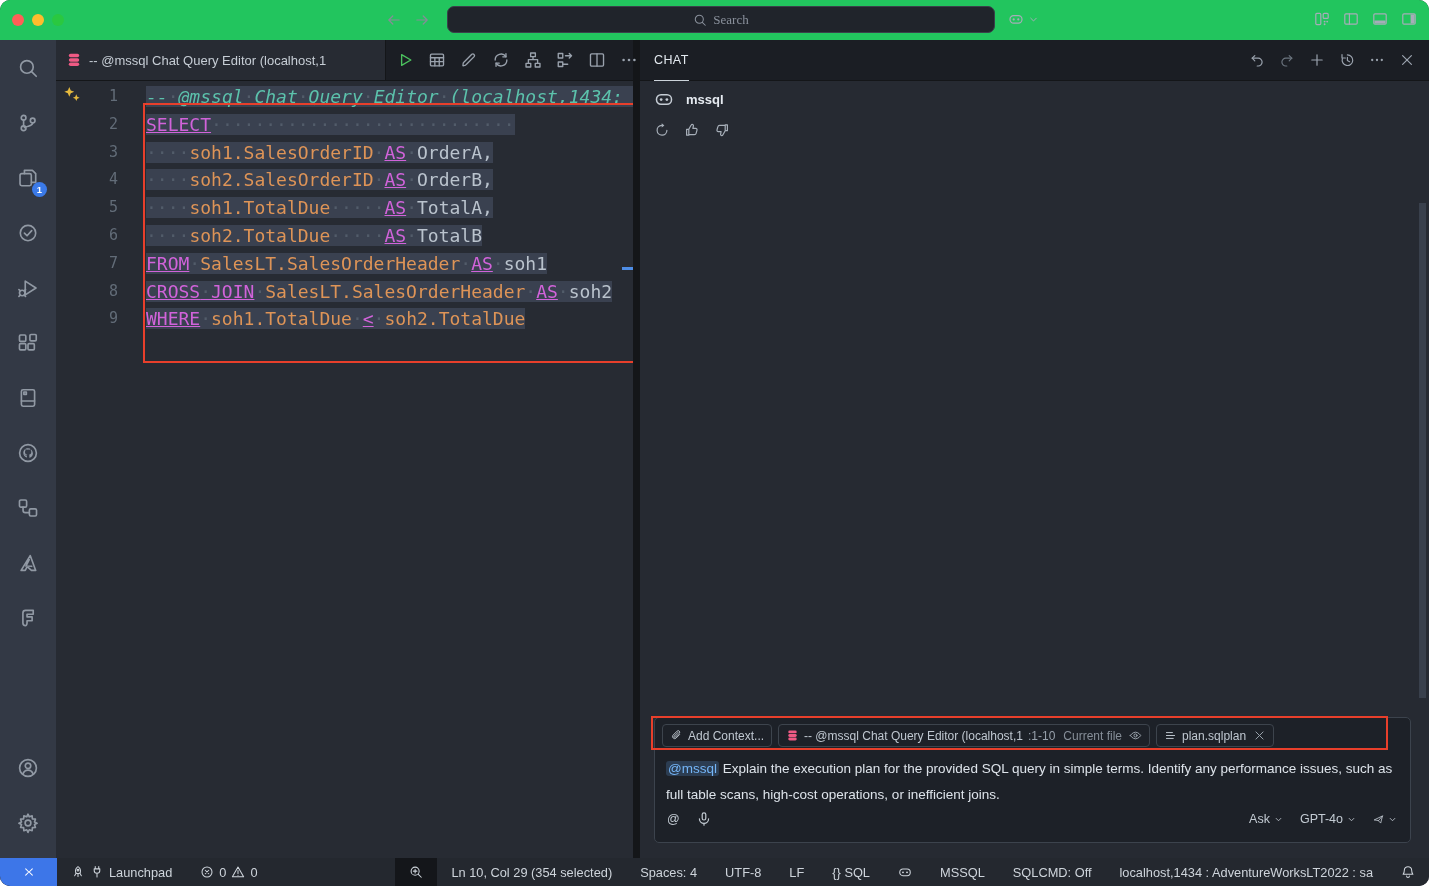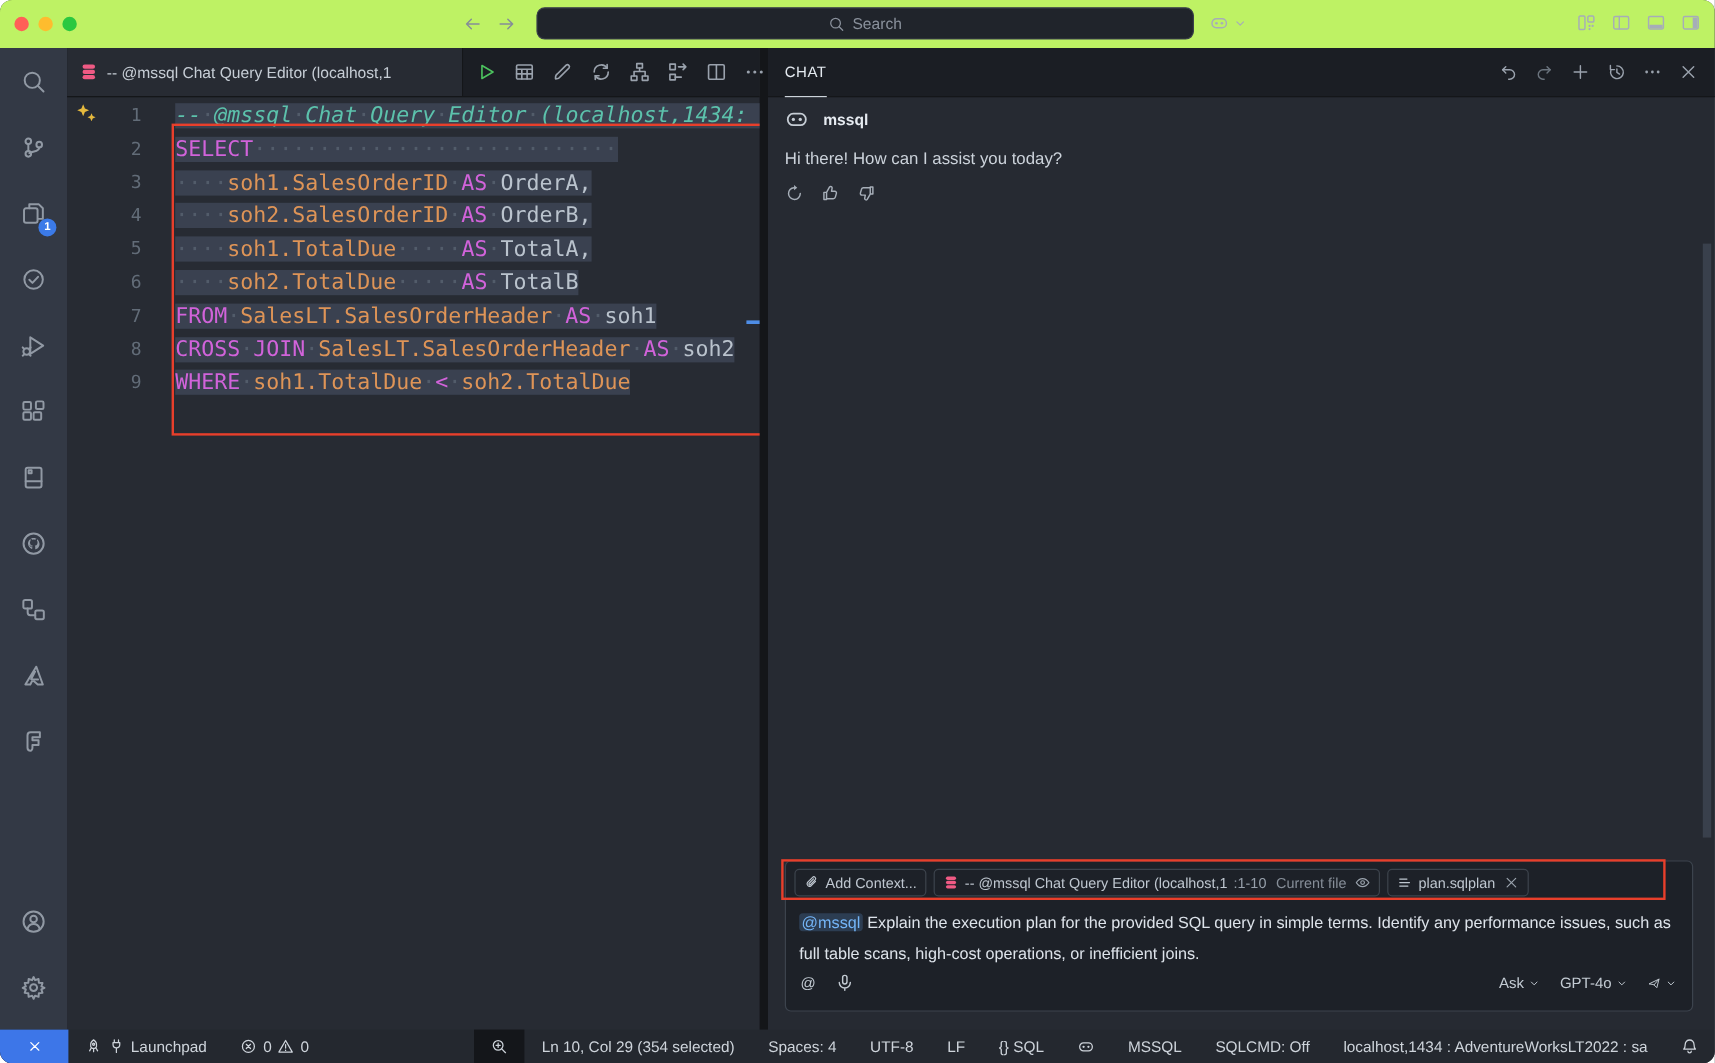--- a/index.html
+++ b/index.html
@@ -7,21 +7,21 @@
   body{width:1429px;height:886px;position:relative;overflow:hidden;background:#272b33;
        font-family:"Liberation Sans",sans-serif;color:#c9d1d9;border-radius:10px;}
   .ic{display:inline-block;vertical-align:middle;width:16px;height:16px;}
   .ic svg{display:block;width:100%;height:100%;}
   .s14 .ic,.ic.s14{width:14px;height:14px;}
   .s13 .ic,.ic.s13{width:13px;height:13px;}
   .s20 .ic,.ic.s20{width:20px;height:20px;}
   .s18 .ic,.ic.s18{width:18px;height:18px;}
 
   
-  .titlebar{height:40px;background:#bef264;position:relative;}
+  .titlebar{height:40px;background:#22c55e;position:relative;font-family:Liberation Serif, serif;}
   .tl{position:absolute;top:14px;width:12px;height:12px;border-radius:50%;}
   .tl.r{left:12px;background:#ff5f57}.tl.y{left:32px;background:#febc2e}.tl.g{left:52px;background:#2ac840}
   .nav-arrow{position:absolute;top:12px;color:#858d98;}
   .searchbox{position:absolute;left:447px;top:6px;width:548px;height:27px;border:1px solid #3a404a;
     border-radius:7px;background:#20242b;display:flex;align-items:center;justify-content:center;gap:6px;
     color:#8a919c;font-size:13px;}
   .copilot-badge{position:absolute;left:1008px;top:11px;display:flex;align-items:center;gap:3px;color:#a6adb8;}
   .layout-icons{position:absolute;right:12px;top:11px;display:flex;gap:13px;color:#a6adb8;}
 
   
@@ -46,21 +46,21 @@
   .ed-actions .ic{width:18px;height:18px;}
 
   .editor{position:relative;flex:1;font-family:"DejaVu Sans Mono",monospace;font-size:18px;padding-top:2px;overflow:hidden;}
   .code-line{display:flex;height:27.8px;line-height:27.8px;white-space:pre;}
   .gutter{width:62px;text-align:right;color:#626c78;font-size:15px;flex:none;font-family:"DejaVu Sans Mono",monospace;}
   .code-line.active .gutter{color:#bcc5cf;}
   .codebody{margin-left:28px;}
   .sel{background:#3a4150;}
   .full .sel{padding-right:480px;}
   .tk-c{color:#5cc2ac;font-style:italic;}
-  .tk-k{color:#d163da;}
+  .tk-k{color:#d163da;text-decoration:underline;}
   .tk-o{color:#de9457;}
   .tk-p{color:#bac3cd;}
   .ws{color:#525c6a;font-style:normal;}
   .sparkle{position:absolute;left:7px;top:5px;}
   .cursor-dash{position:absolute;left:566px;top:186px;width:15px;height:2.5px;background:#4e8de6;}
   .anno{position:absolute;border:2px solid #e83f2b;pointer-events:none;z-index:5;}
   .anno-code{left:87px;top:22px;width:494px;height:260px;}
 
   
   .chat-panel{flex:1;background:#262a32;display:flex;flex-direction:column;position:relative;}
@@ -532,21 +532,20 @@
             <svg viewBox="0 0 16 16">
               <g fill="none" stroke="currentColor" stroke-width="1.2" stroke-linecap="round" stroke-linejoin="round">
                 <rect x="2" y="4.6" width="12" height="7.6" rx="3.6"></rect>
                 <circle cx="5.7" cy="8.4" r="1.1" fill="currentColor" stroke="none"></circle>
                 <circle cx="10.3" cy="8.4" r="1.1" fill="currentColor" stroke="none"></circle>
               </g>
             </svg>
           </span>
         <span>mssql</span>
       </div>
-      <div class="chat-msg">Hi there! How can I assist you today?</div>
       <div class="feedback" id="feedback-row">
           <button>
             <span class="ic">
               <svg viewBox="0 0 16 16">
                 <g fill="none" stroke="currentColor" stroke-width="1.2" stroke-linecap="round" stroke-linejoin="round">
                   <path d="M12.9 8.3A4.9 4.9 0 117.7 3.4"></path>
                   <path d="M7.7 1.2v4.4l2.7-2.2z" fill="currentColor" stroke="none"></path>
                 </g>
               </svg>
             </span>

